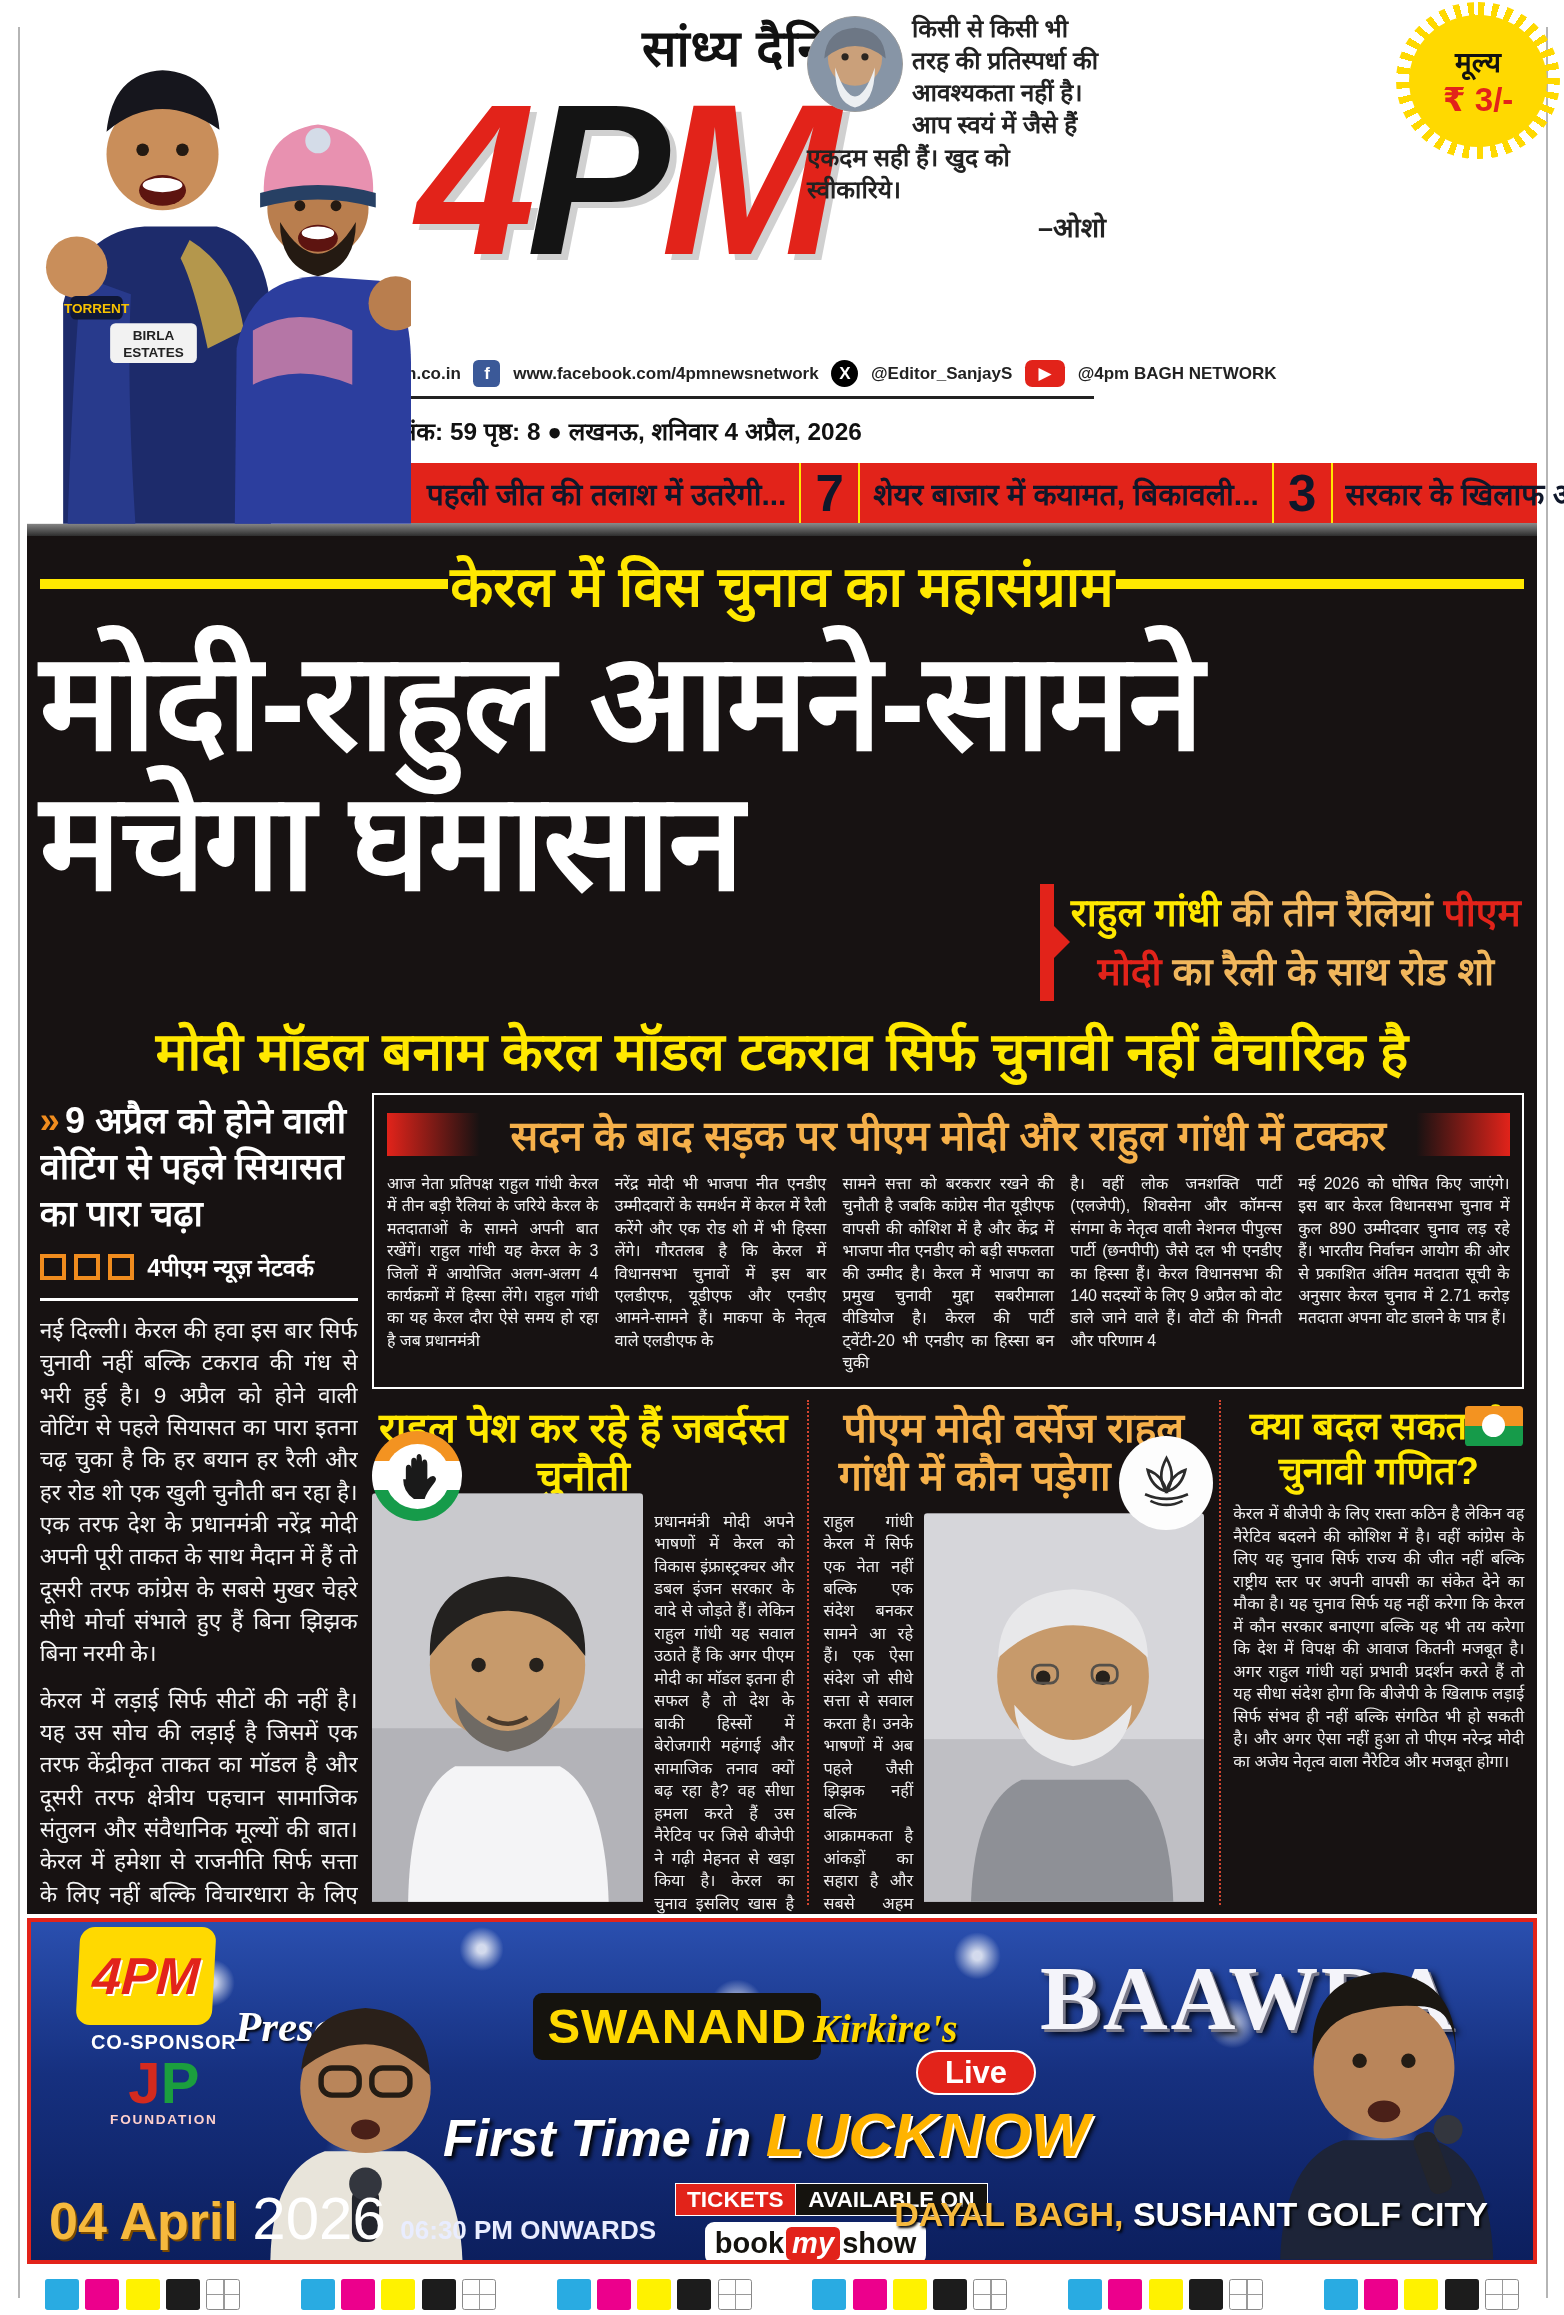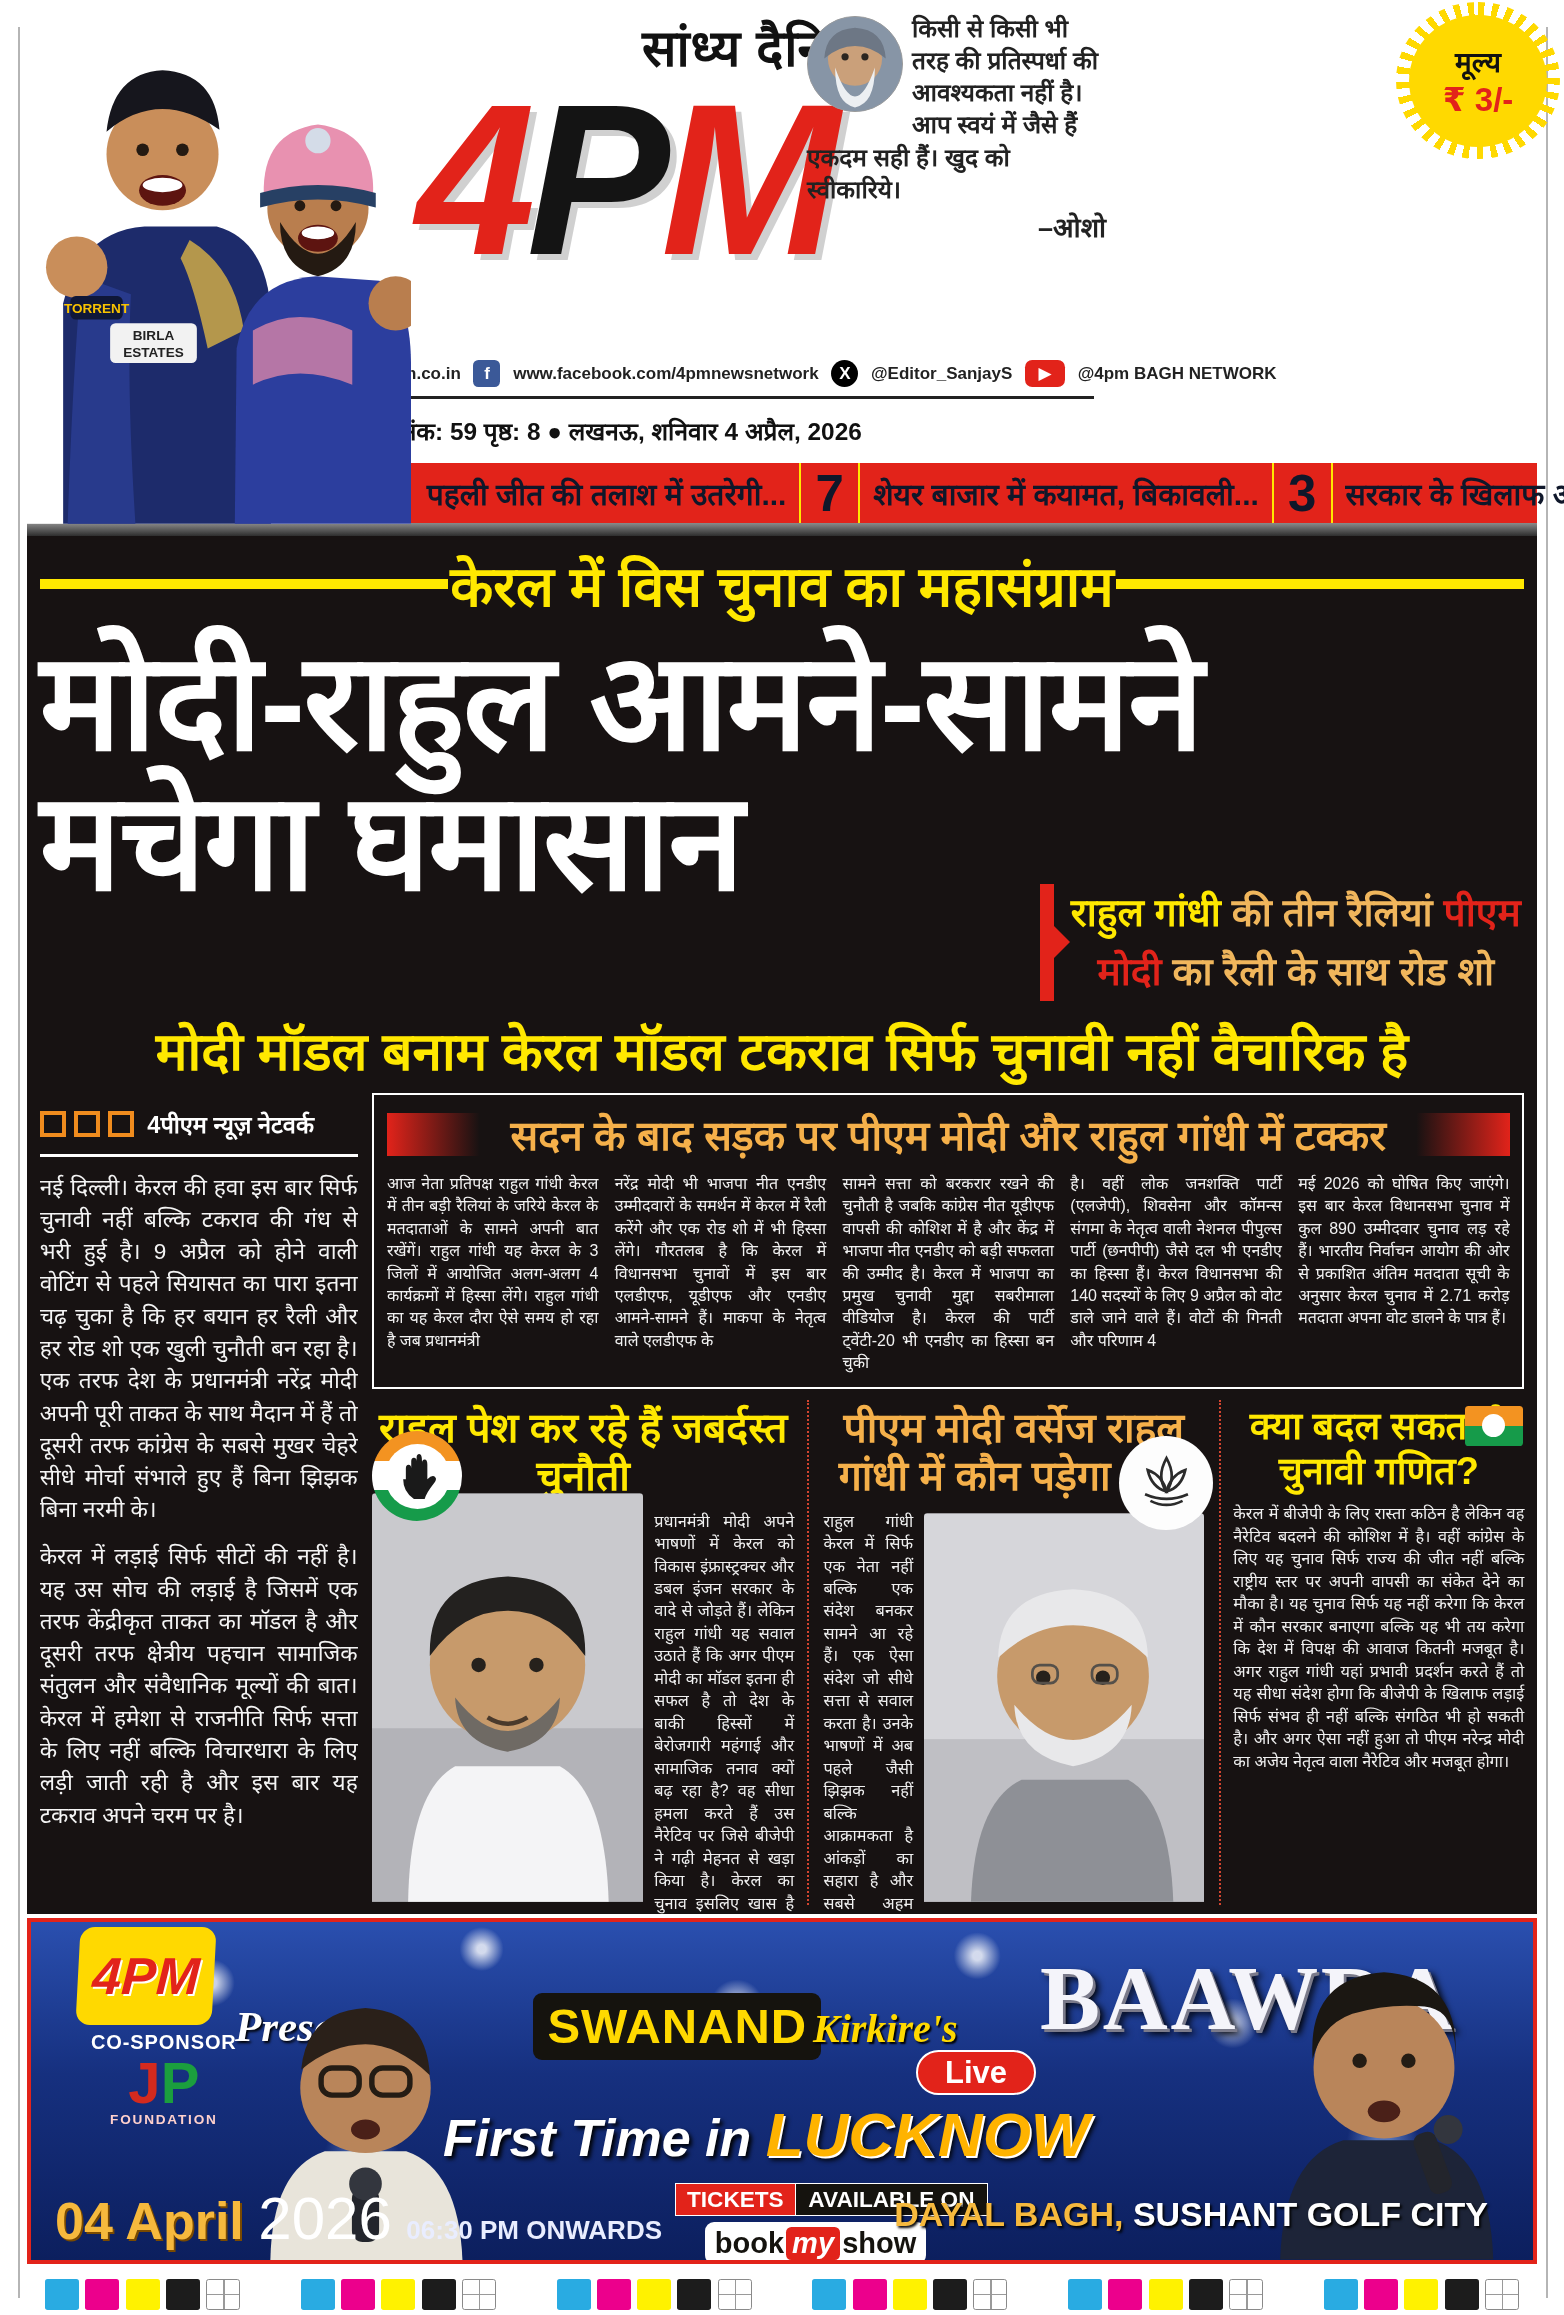--- a/index.html
+++ b/index.html
@@ -141,21 +141,21 @@
   .singer-r{right:9px;width:280px;height:337px;}
   .firsttime{position:absolute;left:412px;top:177px;font-size:52px;font-weight:900;font-style:italic;
      text-shadow:2.7px 2.7px 4.5px #000;white-space:nowrap;}
   .firsttime .lucknow{color:#ffb300;font-size:62px;text-shadow:1.8px 1.8px 0 #fff,3.6px 3.6px 5.4px #000;}
   .tickets-row{position:absolute;left:644px;top:261px;display:flex;font-size:22.6px;font-weight:900;}
   .tickets-row .tk{background:#e2231a;color:#fff;padding:2.7px 11px;border:1.8px solid #fff;}
   .tickets-row .av{background:#15130e;color:#fff;padding:2.7px 12.7px;border:1.8px solid #fff;border-left:none;}
   .bms{position:absolute;left:674px;top:300px;width:221px;height:42px;background:#fff;border-radius:9px;
      display:flex;align-items:center;justify-content:center;font-size:29px;color:#15130e;font-weight:700;gap:1.8px;}
   .bms .my{background:#e2231a;color:#fff;border-radius:5.4px;padding:0 6.3px;font-style:italic;font-weight:900;}
-  .ad-date{position:absolute;left:24px;top:262px;display:flex;align-items:baseline;gap:14.5px;white-space:nowrap;}
+  .ad-date{position:absolute;left:18px;top:262px;display:flex;align-items:baseline;gap:14.5px;white-space:nowrap;}
   .ad-date .d1{font-size:52px;font-weight:900;color:#f6b93d;text-shadow:1.8px 1.8px 0 #7a4a00;}
   .ad-date .d2{font-size:60px;font-weight:400;color:#fff;text-align:center;}
   .ad-date .d3{font-size:26px;font-weight:800;color:#e9edff;}
   .venue{position:absolute;right:45px;top:273px;font-size:34px;font-weight:900;white-space:nowrap;text-shadow:1.8px 1.8px 2.7px #000;}
   .venue .vg{color:#f6b93d;} .venue .vw{color:#fff;}
 
   
   .calib{position:absolute;left:27px;right:27px;top:2276px;height:36px;display:flex;
          justify-content:space-between;align-items:center;padding:0 18px;}
   .cg{display:flex;gap:6.3px;align-items:center;}
@@ -275,20 +275,21 @@
           <span class="c-r">मोदी </span><span class="c-o">का रैली के साथ रोड शो</span>
         </div>
       </div>
     </div>
 
     <div class="ysub">मोदी मॉडल बनाम केरल मॉडल टकराव सिर्फ चुनावी नहीं वैचारिक है</div>
 
     <div class="bodygrid">
 
       <aside class="leftcol">
+        <h2 class="lc-head"><span class="chev">»</span><span>9 अप्रैल को होने वाली वोटिंग से पहले सियासत का पारा चढ़ा</span></h2>
         <div class="byline">
           <span class="sq"></span>
           <span class="sq"></span>
           <span class="sq"></span>
           <span class="bt">4पीएम न्यूज़ नेटवर्क</span>
         </div>
         <p>नई दिल्ली। केरल की हवा इस बार सिर्फ चुनावी नहीं बल्कि टकराव की गंध से भरी हुई है। 9 अप्रैल को होने वाली वोटिंग से पहले सियासत का पारा इतना चढ़ चुका है कि हर बयान हर रैली और हर रोड शो एक खुली चुनौती बन रहा है। एक तरफ देश के प्रधानमंत्री नरेंद्र मोदी अपनी पूरी ताकत के साथ मैदान में हैं तो दूसरी तरफ कांग्रेस के सबसे मुखर चेहरे सीधे मोर्चा संभाले हुए हैं बिना झिझक बिना नरमी के।</p>
         <p>केरल में लड़ाई सिर्फ सीटों की नहीं है। यह उस सोच की लड़ाई है जिसमें एक तरफ केंद्रीकृत ताकत का मॉडल है और दूसरी तरफ क्षेत्रीय पहचान सामाजिक संतुलन और संवैधानिक मूल्यों की बात। केरल में हमेशा से राजनीति सिर्फ सत्ता के लिए नहीं बल्कि विचारधारा के लिए लड़ी जाती रही है और इस बार यह टकराव अपने चरम पर है।</p>
       </aside>
 

